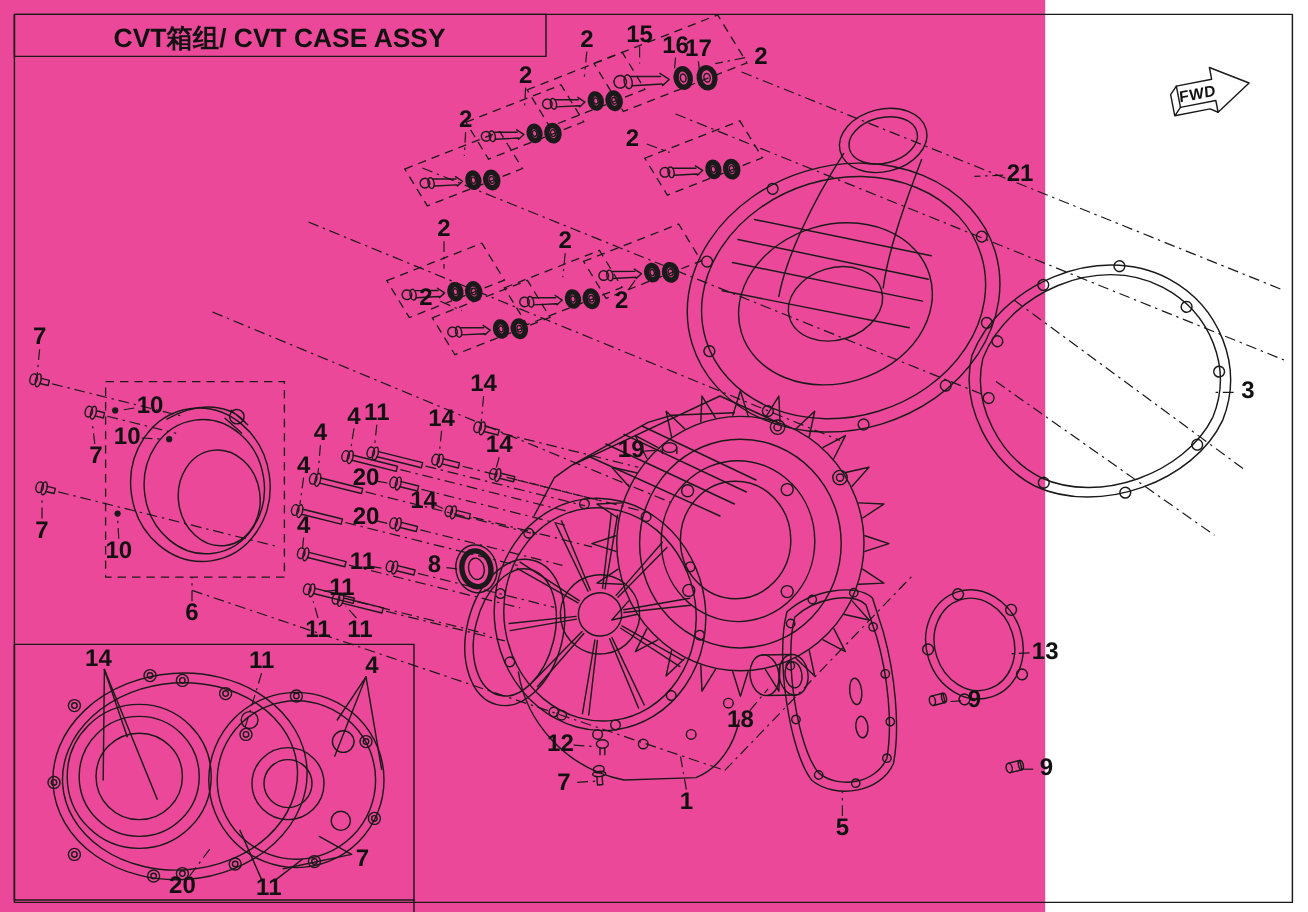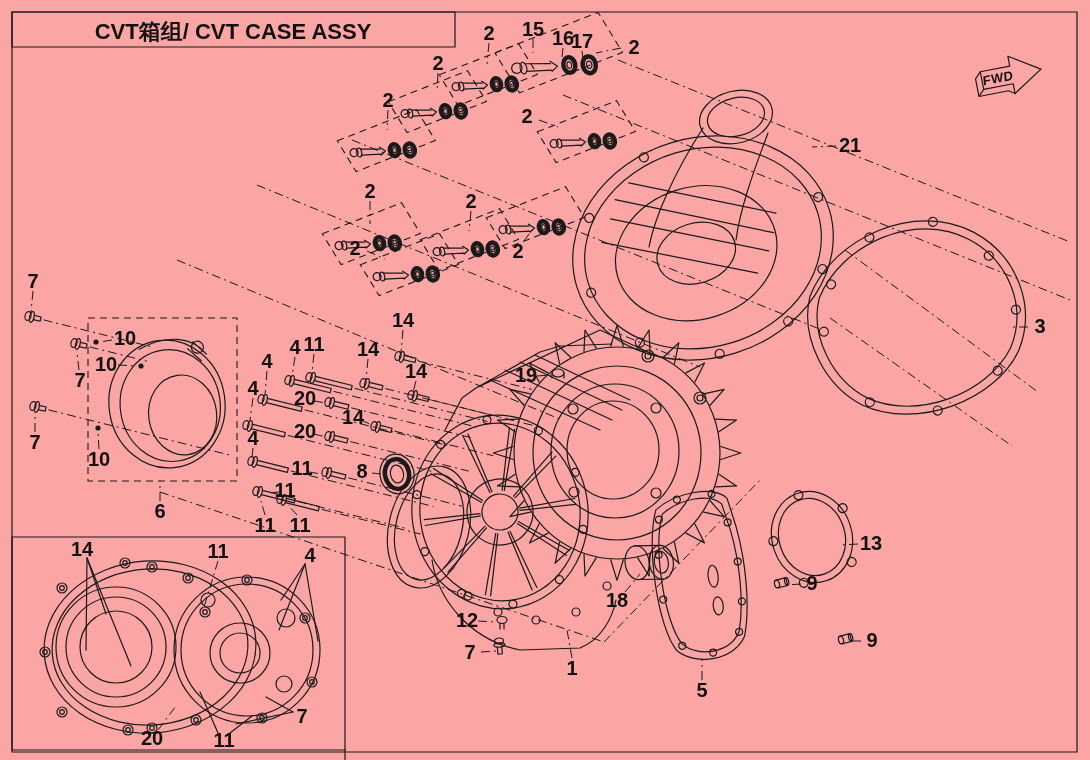--- a/index.html
+++ b/index.html
@@ -1,16 +1,16 @@
 <!DOCTYPE html>
 <html><head>
 <meta charset="utf-8">
 <style>
   html,body{margin:0;padding:0;background:#fff;}
-  .page{position:relative;width:1090px;height:760px;background:#fca5a5;
+  .page{position:relative;width:871px;height:760px;background:#ec4899;
         font-family:"Liberation Sans","DejaVu Sans",sans-serif;}
   svg{position:absolute;left:0;top:0;}
   svg *{vector-effect:non-scaling-stroke;}
   .ln{stroke:#1a1a1a;stroke-width:1.2;fill:none;stroke-linecap:round;stroke-linejoin:round;}
   .thick{stroke-width:4.5;}
   .dashdot{stroke:#1a1a1a;stroke-width:1;fill:none;stroke-dasharray:9 4 2 4;}
   .dashbox{stroke:#1a1a1a;stroke-width:1.1;fill:none;stroke-dasharray:7 5;}
   .callout{font-weight:bold;font-size:20px;fill:#111;}
   .title-text{font-weight:bold;font-size:22px;fill:#111;}
   .fwd-text{font-weight:bold;font-size:13px;fill:#111;letter-spacing:.5px;}

